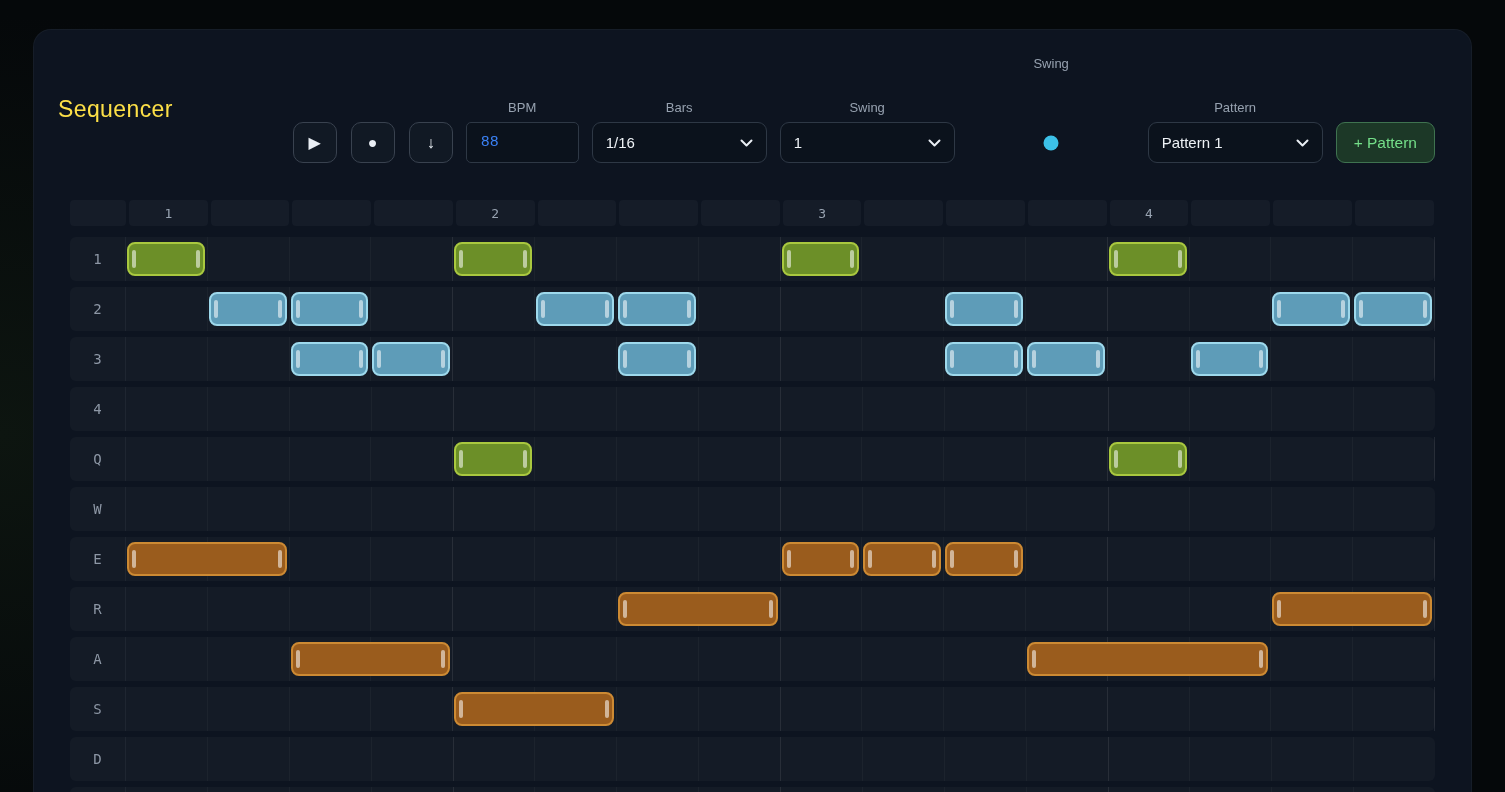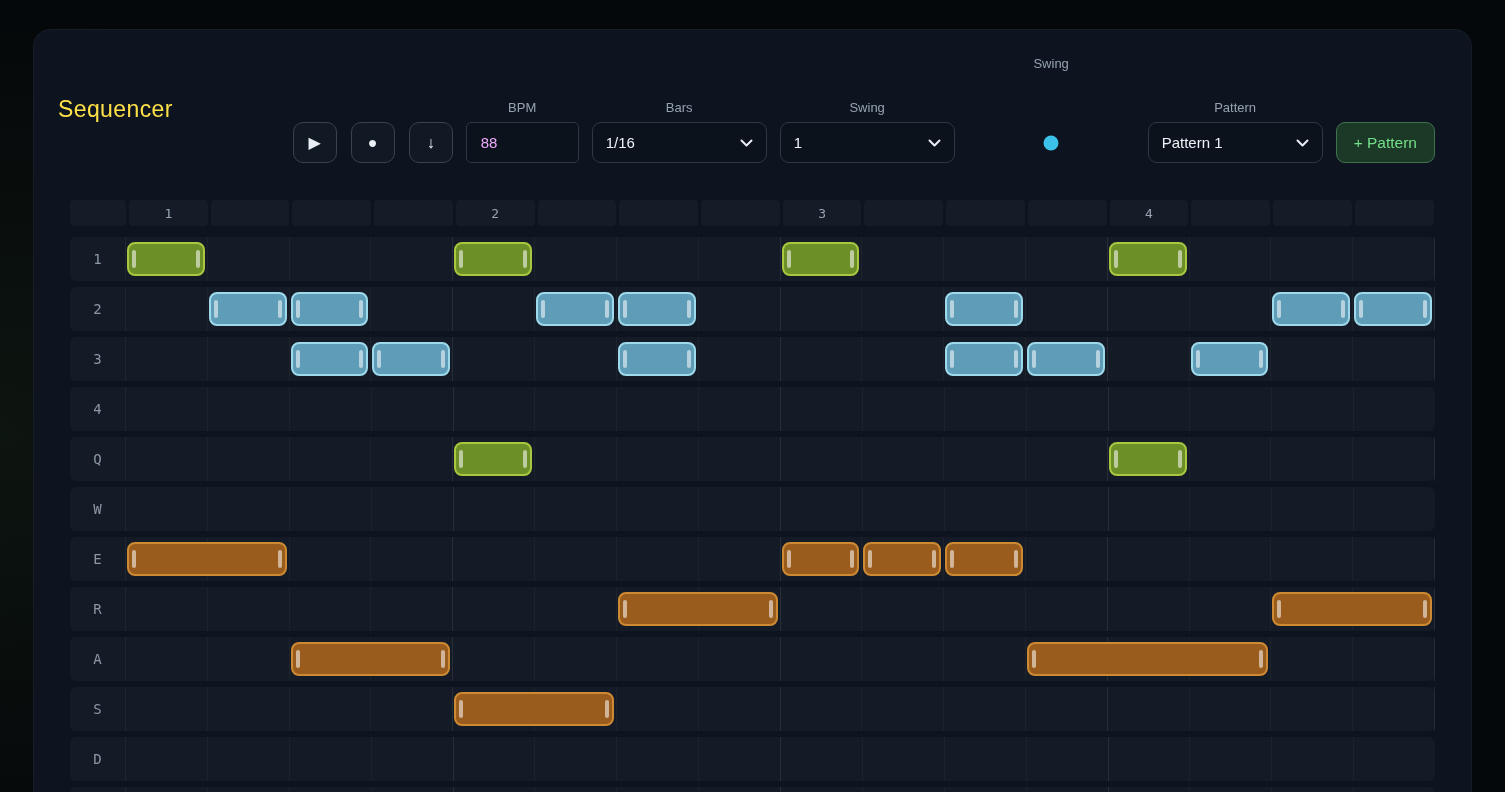--- a/index.html
+++ b/index.html
@@ -54,24 +54,24 @@
   .field-label {
     font-size: 13px;
     color: #97a2b0;
     margin-bottom: 7px;
   }
   .text-input {
     width: 113px; height: 41px;
     background: #0b121c;
     border: 1px solid #2e3845;
     border-radius: 5px;
-    color: #f0abfc;
+    color: #3b82f6;
     font-size: 15px;
     padding: 0 14px;
-    font-family: Liberation Sans, sans-serif;
+    font-family: Liberation Mono, monospace;
   }
   .select {
     height: 41px;
     background: #0b121c;
     border: 1px solid #2e3845;
     border-radius: 9px;
     color: #eef2f6;
     font-size: 15px;
     padding: 0 13px;
     display: flex; align-items: center; justify-content: space-between;

